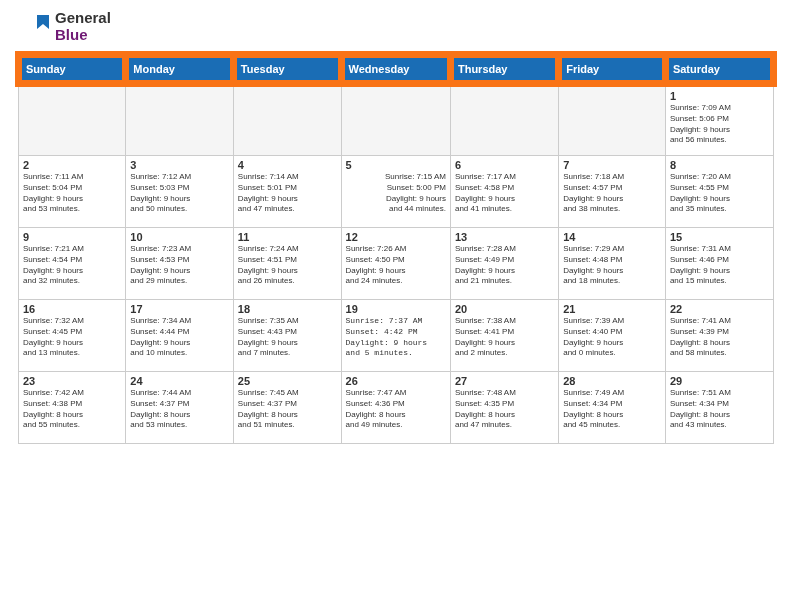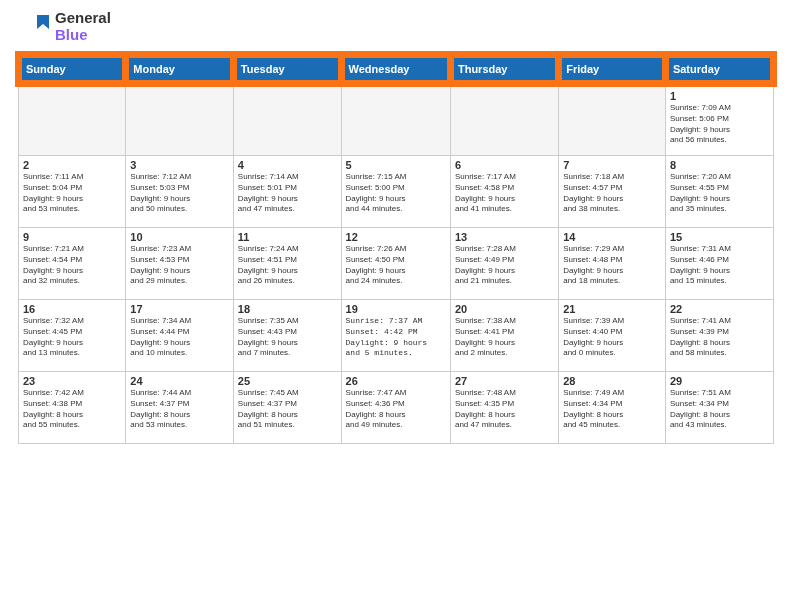--- a/index.html
+++ b/index.html
@@ -84,21 +84,21 @@
 
 <div class="page">
   <div class="header">
     <div class="logo">
     <svg width="36" height="28" viewBox="0 0 36 28" xmlns="http://www.w3.org/2000/svg">
       <rect x="0" y="0" width="36" height="28" fill="white"></rect>
       <polygon points="22,2 34,2 34,16 28,11 22,16" fill="#1a6db5"></polygon>
     </svg>
     <div style="font-size:15px; line-height:1.1;">
       <span style="color:#333; font-weight:bold;">General</span><br>
-      <span style="color:#8b5cf6; font-weight:bold;">Blue</span>
+      <span style="color:#701a75; font-weight:bold;">Blue</span>
     </div>
   </div>
     <div class="title-block">
       <div class="month-title"></div>
       <div class="location"></div>
     </div>
   </div>
 
   <table class="calendar">
     <thead>
@@ -145,21 +145,21 @@
           </td>
           <td>
             <span class="day-num">4</span>
             <div class="day-info" style="white-space: pre-line;">Sunrise: 7:14 AM
 Sunset: 5:01 PM
 Daylight: 9 hours
 and 47 minutes.</div>
           </td>
           <td>
             <span class="day-num">5</span>
-            <div class="day-info" style="white-space: pre-line;">Sunrise: 7:15 AM
+            <div class="day-info" style="white-space: pre-line; text-align: right;">Sunrise: 7:15 AM
 Sunset: 5:00 PM
 Daylight: 9 hours
 and 44 minutes.</div>
           </td>
           <td>
             <span class="day-num">6</span>
             <div class="day-info" style="white-space: pre-line;">Sunrise: 7:17 AM
 Sunset: 4:58 PM
 Daylight: 9 hours
 and 41 minutes.</div>

